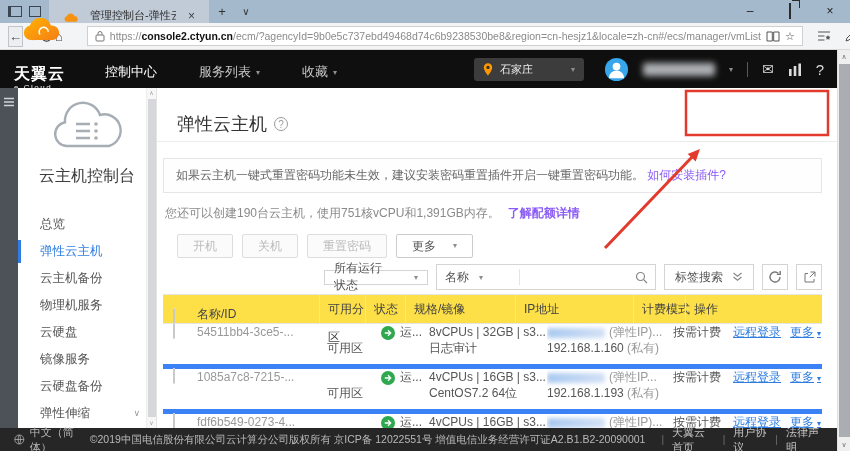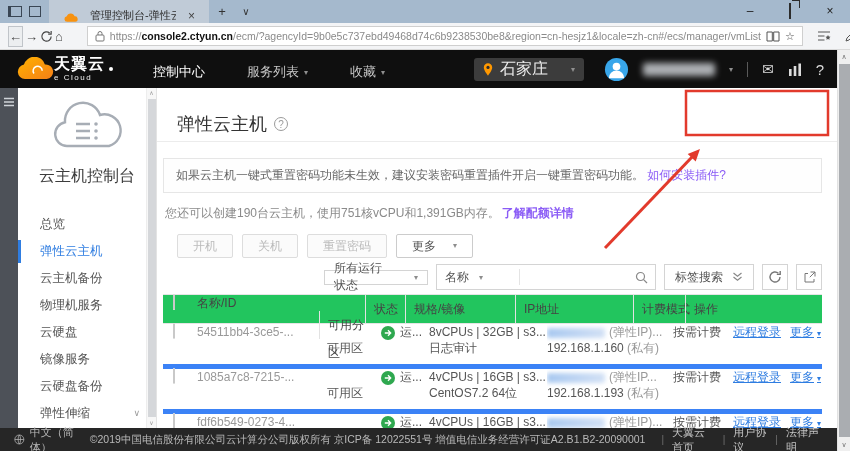--- a/index.html
+++ b/index.html
@@ -24,30 +24,30 @@
            display:flex;align-items:center;box-sizing:border-box;padding:0 8px;gap:2px;}
   .tb-btn{width:27px;height:21px;text-align:center;line-height:21px;font-size:13px;color:#474747;}
   .tb-btn.boxed{border:1px solid #c0c4c9;background:#eceef0;box-sizing:border-box;line-height:19px;}
   .url-bar{height:20px;background:#fff;border:1px solid #cfcfcf;flex:0 0 572px;margin-left:22px;display:flex;align-items:center;gap:5px;padding:0 7px;box-sizing:border-box;}
   .url-text{flex:1;font-size:10.5px;color:#8a8a8a;white-space:nowrap;overflow:hidden;}
   .url-host{color:#101010;font-weight:bold;text-align:right;}
   .url-ic{color:#555;font-size:11px;}
   .after-icons{display:flex;align-items:center;gap:13px;margin-left:12px;color:#444;}
   
   .nav{position:absolute;top:50px;left:0;width:850px;height:38px;background:#0f0f0f;display:flex;align-items:center;}
-  .brand{display:flex;align-items:center;margin-left:14px;gap:0;}
+  .brand{display:flex;align-items:center;margin-left:14px;gap:24px;flex-direction:column;}
   .brand-txt{color:#fff;line-height:1;}
   .brand-cn{font-size:16px;font-weight:bold;letter-spacing:1px;}
   .brand-en{font-size:8px;letter-spacing:1.5px;margin-top:2px;color:#f0f0f0;}
   .brand-dot{width:4px;height:4px;border-radius:50%;background:#fff;margin-left:4px;}
   .nav-item{font-size:13px;color:#c7c7c7;margin-left:42px;display:flex;align-items:center;gap:5px;margin-top:6px;}
   .nav-item.first{color:#fff;margin-left:40px;}
   .nav-caret{font-size:8px;color:#8f8f8f;}
   .region-pill{margin-left:auto;height:23px;background:#3c3c3c;border-radius:3px;display:flex;align-items:center;gap:7px;padding:0 9px;width:92px;}
-  .region-txt{color:#ececec;font-size:16px;flex:1;}
+  .region-txt{color:#ececec;font-size:11px;flex:1;}
   .nav-right{display:flex;align-items:center;gap:14px;margin:0 26px 0 20px;}
   .blur-user{width:72px;height:13px;background:#c9ccd1;border-radius:2px;filter:blur(3px);opacity:.85;}
   .nav-divider{width:1px;height:15px;background:#5a5a5a;}
   .nav-ic{color:#dcdcdc;font-size:14px;}
   .nav-help{color:#dcdcdc;font-size:15px;}
   
   .body-wrap{position:absolute;top:88px;left:0;width:850px;height:340px;display:flex;}
   .rail{width:18px;background:#4d5158;padding-top:8px;box-sizing:border-box;}
   .sidebar{width:139px;background:#fff;border-right:1px solid #e3e3e3;position:relative;box-sizing:border-box;}
   .cloud-illus{margin:12px auto 0;}
@@ -61,38 +61,38 @@
   .scroll-ar{display:block;text-align:center;font-size:6px;color:#9a9a9a;height:10px;line-height:10px;}
   .side-thumb{position:absolute;top:11px;bottom:11px;left:1px;width:8px;background:#d5d7da;}
   .content{flex:1;position:relative;background:#fff;overflow:hidden;}
   .page-head{height:54px;border-bottom:1px solid #ececec;box-sizing:border-box;padding:19px 0 0 20px;display:flex;align-items:center;}
   .page-title{font-size:18px;color:#333;}
   .help-circle{width:14px;height:14px;border:1px solid #9b9b9b;border-radius:50%;color:#9b9b9b;font-size:10px;line-height:13px;text-align:center;margin-left:7px;box-sizing:border-box;}
   .create-btn{position:absolute;top:15px;right:30px;height:25px;background:#f59a23;color:#fff;font-size:12.5px;border-radius:2px;display:flex;align-items:center;gap:7px;padding:0 13px;}
   .notice{margin:16px 28px 0 6px;border:1px solid #e6e6e6;background:#fefefe;font-size:12px;color:#666;padding:8px 12px;white-space:nowrap;overflow:hidden;}
   .lnk{color:#8b5cf6;text-decoration:none;}
   .quota{margin:12px 0 0 8px;font-size:12px;color:#8a8a8a;}
-  .quota .lnk{font-weight:bold;margin-left:2px;}
+  .quota .lnk{font-weight:bold;margin-left:8px;}
   .actions{margin:12px 0 0 20px;display:flex;gap:9px;}
   .act-btn{height:24px;line-height:22px;padding:0 15px;border:1px solid #ddd;background:#fbfbfb;color:#bbb;font-size:12px;border-radius:2px;box-sizing:border-box;}
   .act-btn.enabled{color:#555;border-color:#ccc;background:#fff;display:flex;align-items:center;gap:7px;}
   .filters{margin:6px 28px 0 0;display:flex;justify-content:flex-end;align-items:center;gap:8px;}
   .select{height:15px;border:1px solid #d4d4d4;background:#fff;display:flex;align-items:center;font-size:12px;color:#555;padding:0 9px;box-sizing:border-box;gap:20px;}
   .select .s-label{flex:1;}
   .caret-g{font-size:8px;color:#8d8d8d;margin-left:10px;}
   .sel-status{width:104px;}
   .combo{display:flex;height:26px;border:1px solid #d4d4d4;box-sizing:border-box;background:#fff;align-items:center;}
   .combo-sel{width:66px;display:flex;align-items:center;font-size:12px;color:#555;padding:0 8px;border-right:1px solid #e4e4e4;height:16px;}
   .combo-input{border:none;outline:none;width:96px;height:22px;font-size:12px;padding:0 6px;}
   .combo-mag{margin:0 7px;}
   .tag-btn{height:26px;border:1px solid #d4d4d4;background:#fff;display:flex;align-items:center;gap:9px;padding:0 10px;font-size:12px;color:#555;box-sizing:border-box;}
   .icon-btn{width:26px;height:26px;border:1px solid #d4d4d4;background:#fff;display:flex;align-items:center;justify-content:center;box-sizing:border-box;}
   
   .table{margin:4px 28px 0 6px;font-size:12px;}
-  .t-head{display:flex;align-items:flex-start;height:28px;background:#22c55e;border-top:1px solid #e5e5e5;border-bottom:1px solid #e5e5e5;color:#444;}
+  .t-head{display:flex;align-items:flex-end;height:28px;background:#fde047;border-top:1px solid #e5e5e5;border-bottom:1px solid #e5e5e5;color:#444;}
   .t-row{display:flex;align-items:flex-start;height:40px;border-bottom:5px solid #3b82f6;color:#555;}
   .c0{width:34px;padding-left:10px;box-sizing:border-box;}
   .c1{width:130px;}.c2{width:54px;margin-top:16px;}.c3{width:48px;display:flex;align-items:center;gap:5px;}
   .c4{width:118px;}.c5{width:126px;}.c6{width:60px;}.c7{flex:1;display:flex;align-items:center;gap:9px;}
   .t-head .hsep{border-left:1px solid #e2e2e2;height:28px;line-height:28px;box-sizing:border-box;padding-left:8px;margin-left:-8px;}
   .t-head .c2,.t-head .c3,.t-head .c4,.t-head .c5,.t-head .c6,.t-head .c7{display:block;}
   .two-line{line-height:16px;overflow:hidden;white-space:nowrap;}
   .sub{color:#999;}
   .checkbox{width:12px;height:12px;border:1px solid #c9c9c9;border-radius:1px;background:#fff;}
   .blur-name{height:11px;border-radius:2px;background:linear-gradient(90deg,#9fc3ef,#cbdcf4 55%,#aecbf0);filter:blur(2px);margin:2px 0 4px;}

